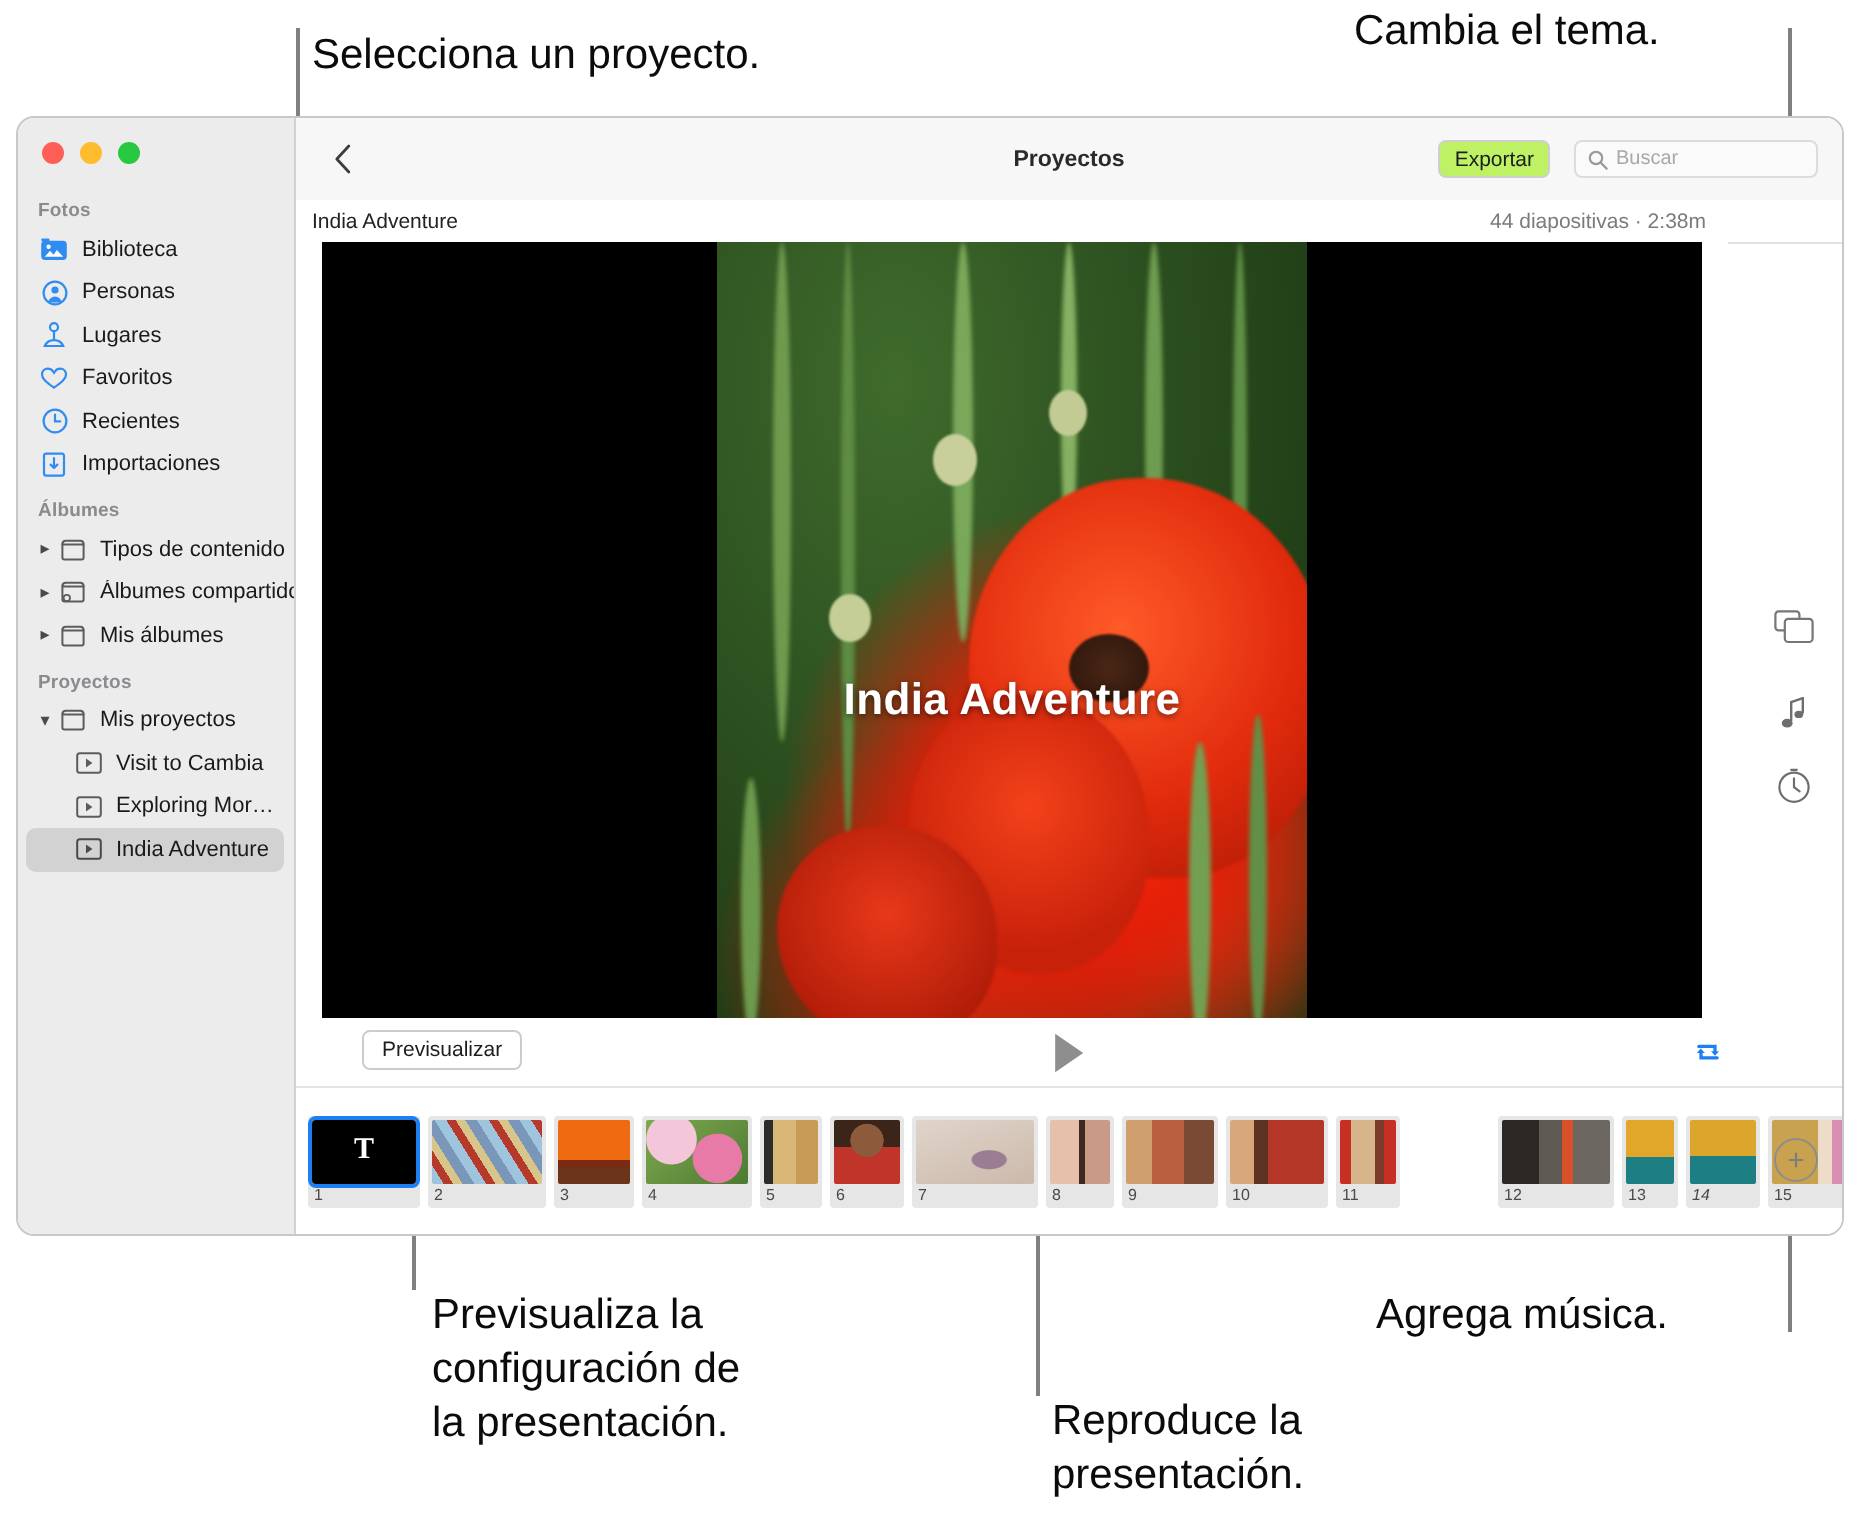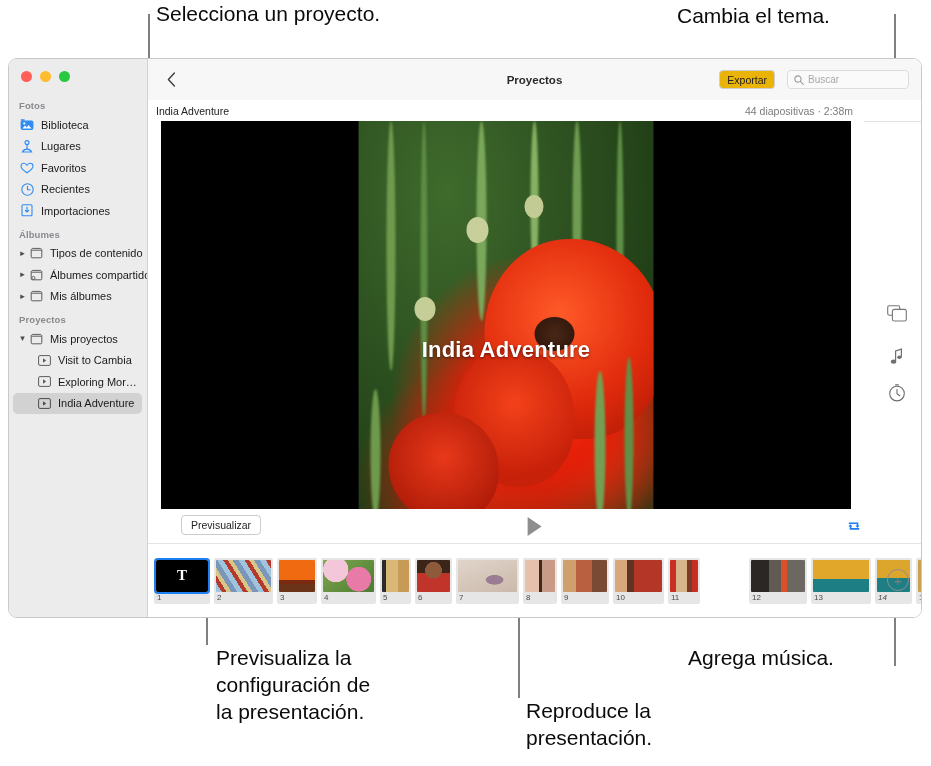--- a/index.html
+++ b/index.html
@@ -98,21 +98,21 @@
     display:flex;align-items:center;justify-content:center;
   }
   .tb-title{
     position:absolute;left:0;right:0;text-align:center;
     font-size:11.5px;font-weight:bold;color:#2a2a2a;
     pointer-events:none;
   }
   .tb-right{position:absolute;right:12px;top:0;height:41px;display:flex;align-items:center;gap:12px;}
   .export-btn{
     font-size:10.5px;color:#1d1d1d;
-    background:#eab308;
+    background:#bef264;
     border:1px solid #cfcfcf;
     border-radius:4px;
     padding:2.5px 7px;
   }
   .search-box{
     width:122px;height:19px;
     background:#fafafa;
     border:1px solid #dcdcdc;
     border-radius:4px;
     display:flex;align-items:center;
@@ -258,21 +258,21 @@
 
   <div class="lead lead-v" style="left:894px;top:14px;height:292px;"></div>
   <div class="lead lead-h" style="left:894px;top:305px;width:14px;"></div>
 
   <div class="lead lead-v" style="left:894px;top:336px;height:330px;"></div>
   <div class="lead lead-h" style="left:894px;top:336px;width:12px;"></div>
 
   <div class="lead lead-v" style="left:206px;top:528px;height:117px;"></div>
   <div class="lead lead-v" style="left:518px;top:530px;height:168px;"></div>
 
-  <div class="callout" style="left:156px;top:0;">Selecciona un proyecto.</div>
+  <div class="callout" style="left:156px;top:14px;">Selecciona un proyecto.</div>
   <div class="callout" style="left:677px;top:2px;">Cambia el tema.</div>
   <div class="callout" style="left:216px;top:644px;">Previsualiza la
 configuración de
 la presentación.</div>
   <div class="callout" style="left:526px;top:697px;">Reproduce la
 presentación.</div>
   <div class="callout" style="left:688px;top:644px;">Agrega música.</div>
 
   <div class="window">
 
@@ -293,20 +293,30 @@
                 <rect x="0.6" y="1.4" width="12.8" height="9.6" rx="2" fill="#2f8cf0"></rect>
                 <path d="M2.4 9.4l2.6-3 1.8 2 1.6-2.4 3.2 3.4z" fill="#fff"></path>
                 <circle cx="4.3" cy="4.4" r="1.1" fill="#fff"></circle>
                 <rect x="0.6" y="0.2" width="4.2" height="1.5" rx="0.7" fill="#2f8cf0"></rect>
               </svg>
           </span>
           <span class="sb-label">Biblioteca</span>
         </div>
 
 
+        <div class="sb-row">
+          <span class="sb-ico">
+            <svg width="13" height="13" viewBox="0 0 13 13">
+                <circle cx="6.5" cy="6.5" r="5.7" fill="none" stroke="#2f8cf0" stroke-width="1.1"></circle>
+                <circle cx="6.5" cy="5" r="1.8" fill="#2f8cf0"></circle>
+                <path d="M2.9 11.2c0.7-2 2-3 3.6-3s2.9 1 3.6 3z" fill="#2f8cf0"></path>
+              </svg>
+          </span>
+          <span class="sb-label">Personas</span>
+        </div>
 
         <div class="sb-row">
           <span class="sb-ico">
             <svg width="12" height="13" viewBox="0 0 12 13">
                 <circle cx="6" cy="2.6" r="2" fill="none" stroke="#2f8cf0" stroke-width="1.1"></circle>
                 <path d="M6 4.8v4.3" stroke="#2f8cf0" stroke-width="1.1"></path>
                 <path d="M1.4 12c0.8-1.8 2.5-2.9 4.6-2.9S9.8 10.2 10.6 12z" fill="none" stroke="#2f8cf0" stroke-width="1.1"></path>
               </svg>
           </span>
           <span class="sb-label">Lugares</span>
@@ -575,21 +585,21 @@
         <div class="thumb" style="width:32px;">
           <div class="img" style="background:linear-gradient(90deg,#c62f22 0 20%,#d8b48a 20% 62%,#7a3b2a 62% 78%,#c62f22 78% 100%);"></div>
           <span class="num">11</span>
         </div>
 
         <div class="thumb" style="width:58px;margin-left:45px;">
           <div class="img" style="background:linear-gradient(90deg,#2a2724 0 34%,#5f5a54 34% 56%,#d9502a 56% 66%,#6d6761 66% 100%);"></div>
           <span class="num">12</span>
         </div>
 
-        <div class="thumb" style="width:60px;">
+        <div class="thumb" style="width:28px;">
           <div class="img" style="background:linear-gradient(180deg,#e0a72a 0 58%,#1d7f84 58% 100%);"></div>
           <span class="num">13</span>
         </div>
 
         <div class="thumb" style="width:37px;font-style:italic;">
           <div class="img" style="background:linear-gradient(180deg,#dca62c 0 56%,#1d7f84 56% 100%);"></div>
           <span class="num">14</span>
         </div>
 
         <div class="thumb" style="width:64px;">

